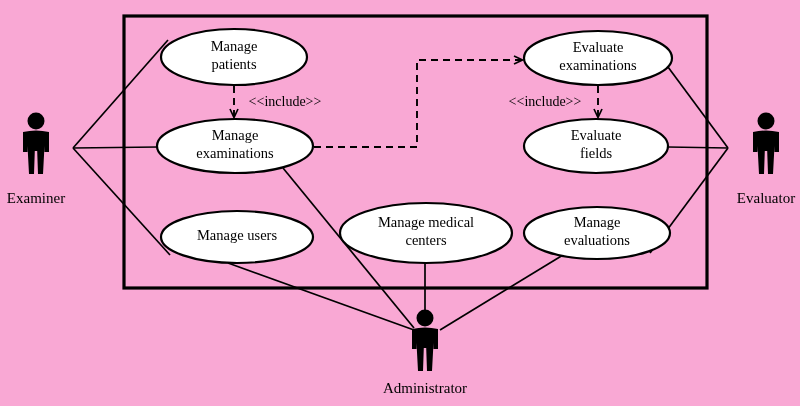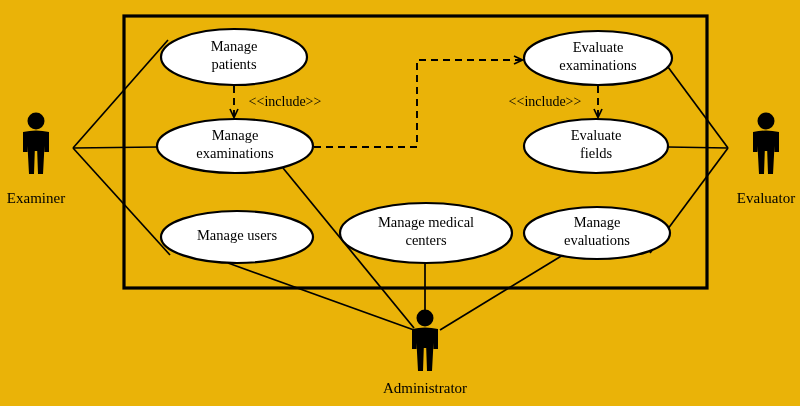--- a/index.html
+++ b/index.html
@@ -4,21 +4,21 @@
 <style>
   html, body {
     margin: 0;
     padding: 0;
     background: #ffffff;
   }
   #diagram-root {
     position: relative;
     width: 800px;
     height: 406px;
-    background: #eab308;
+    background: #f9a8d4;
     font-family: "Liberation Serif", "DejaVu Serif", serif;
     overflow: hidden;
   }
   #uml-svg {
     position: absolute;
     top: 0;
     left: 0;
     width: 800px;
     height: 406px;
   }

